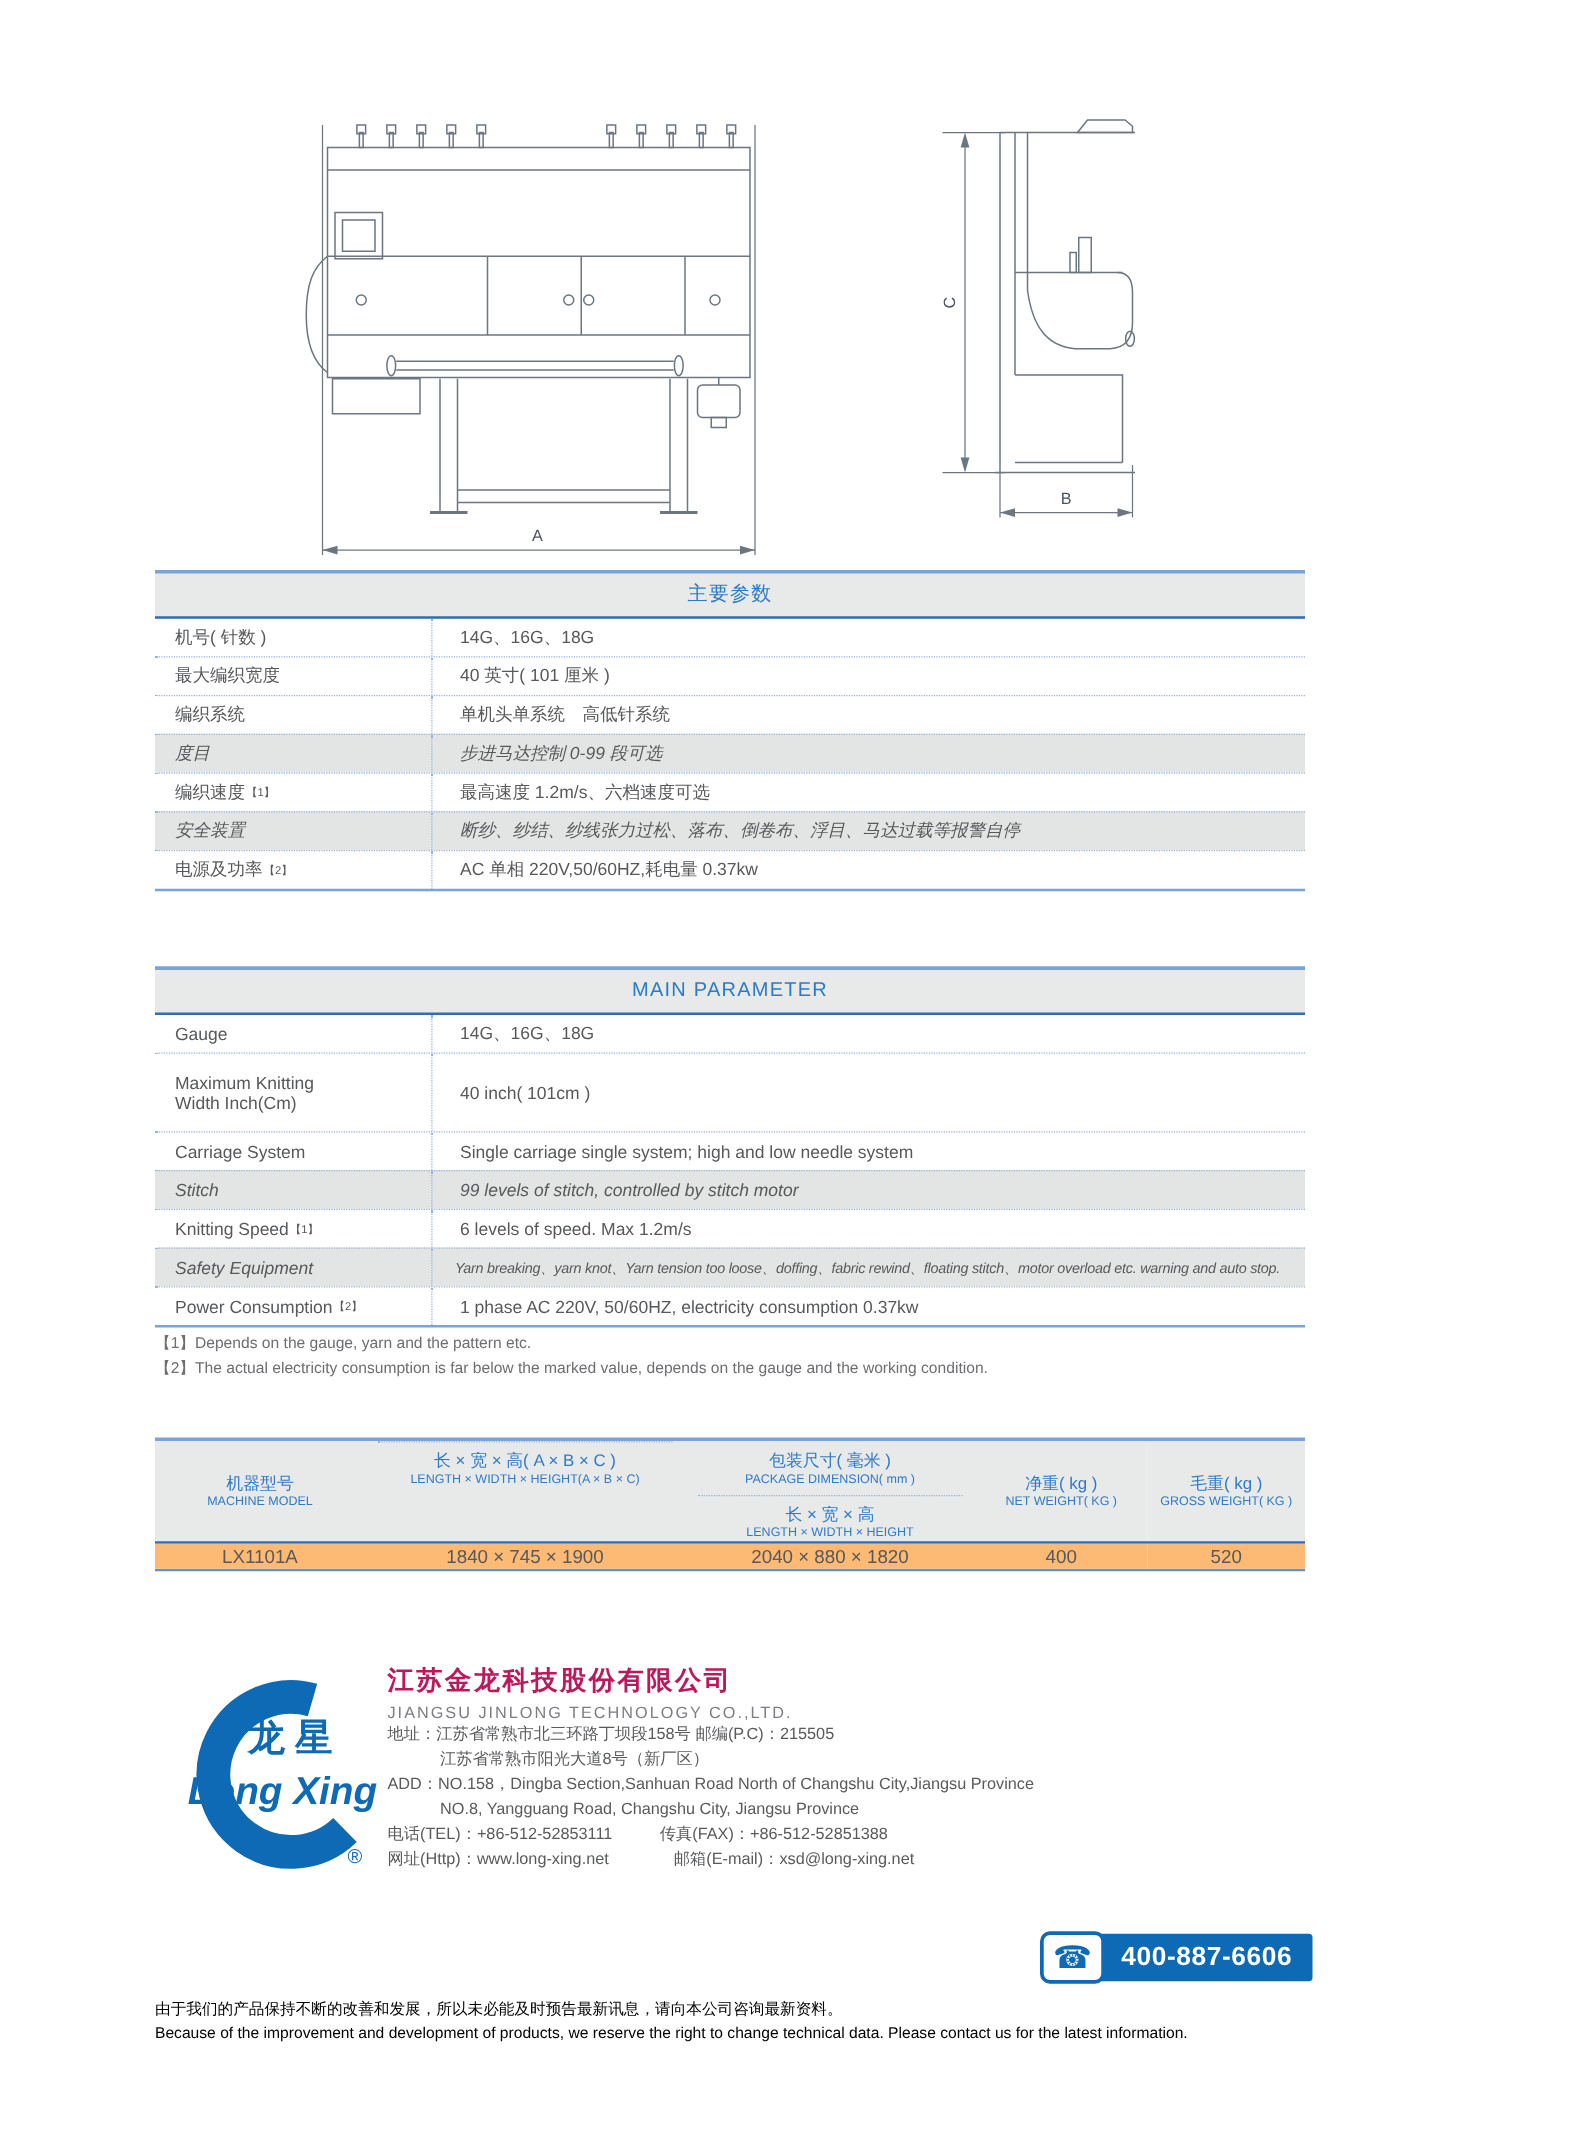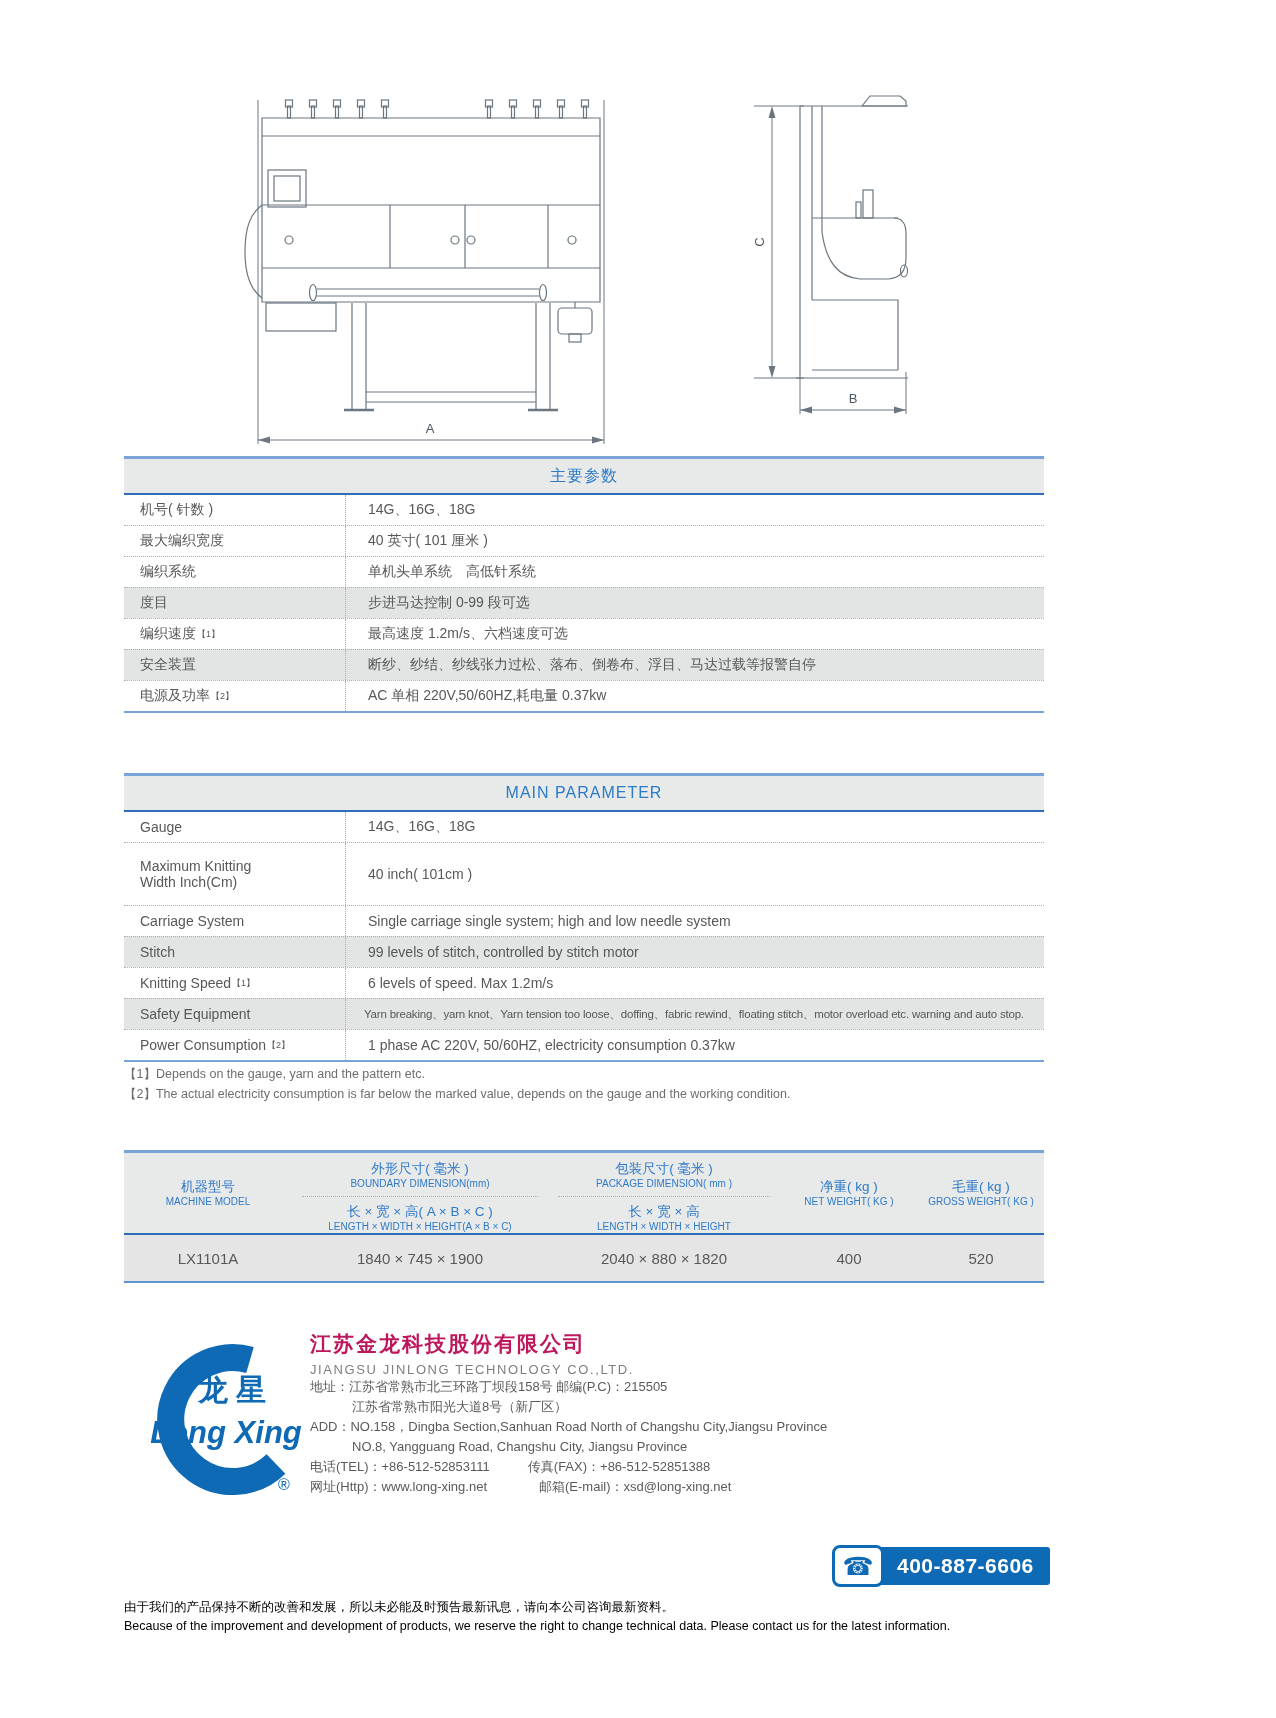--- a/index.html
+++ b/index.html
@@ -9,21 +9,21 @@
   
   .drawings{position:absolute;left:0;top:0;}
   .drawings text{font-family:"Liberation Sans","DejaVu Sans",sans-serif;fill:#4c5560;font-size:13px;}
 
   
   .ptable{position:absolute;left:124px;width:920px;border-top:3px solid #7aa4d9;border-bottom:2px solid #7aa4d9;}
   .ptable .thead{height:34px;line-height:34px;text-align:center;background:#e8e9e9;
                  color:#2b7bc9;font-size:16px;letter-spacing:1px;border-bottom:2px solid #2f6db6;}
   .trow{display:flex;align-items:center;min-height:30px;}
   .trow + .trow{border-top:1px dotted #92b4dd;}
-  .trow.gray{background:#e3e4e4;}
+  .trow.gray{background:#e3e4e4;font-style:italic;}
   .trow.tall{min-height:62px;}
   .tlabel{width:222px;box-sizing:border-box;padding-left:16px;font-size:14px;color:#57585a;
           border-right:1px dotted #92b4dd;align-self:stretch;display:flex;align-items:center;}
   .tvalue{flex:1;padding-left:22px;font-size:14px;color:#57585a;}
   .tvalue.tight{font-size:11.5px;letter-spacing:-0.2px;padding-left:18px;}
   sup.fn{font-size:9px;color:#57585a;margin-left:1px;}
 
   .notes{position:absolute;left:124px;font-size:12.5px;color:#6d6e71;line-height:20px;}
 
   
@@ -31,22 +31,22 @@
         border-top:3px solid #7aa4d9;border-bottom:2px solid #5d94cf;}
   .dims .dgrid{display:grid;grid-template-columns:168px 256px 232px 138px 126px;}
   .dims .hcell{background:#e8e9e9;color:#2f7ac8;text-align:center;height:80px;
                display:flex;flex-direction:column;justify-content:center;}
   .dims .hcell .zh{font-size:13.5px;line-height:17px;}
   .dims .hcell .en{font-size:10px;line-height:13px;}
   .dims .hcell.split{justify-content:flex-start;}
   .dims .hcell.split .top{padding-top:7px;padding-bottom:6px;}
   .dims .hcell.split .sub{border-top:1px dotted #92b4dd;margin:0 10px;padding-top:6px;}
   .dims .hline{grid-column:1 / span 5;height:0;border-top:2px solid #2f6db6;}
-  .dims .dcell{height:46px;display:flex;align-items:center;justify-content:center;
-               font-size:15px;color:#58595b;background:#e5e5e5;}
+  .dims .dcell{height:20px;display:flex;align-items:center;justify-content:center;
+               font-size:15px;color:#58595b;background:#fdba74;}
 
   
   .company{position:absolute;left:0;top:1330px;width:1276px;height:260px;}
   .logo{position:absolute;left:118px;top:8px;}
   .cinfo{position:absolute;left:310px;top:0;width:600px;}
   .cname-zh{font-size:21px;font-weight:bold;color:#be185d;letter-spacing:2px;}
   .cname-en{font-size:13px;color:#7c7e82;letter-spacing:1.6px;margin-top:4px;}
   .cline{font-size:13px;color:#595a5c;line-height:20px;}
   .cblock{margin-top:0;}
   .cindent{padding-left:42px;}
@@ -281,24 +281,20 @@
     <div>【2】The actual electricity consumption is far below the marked value, depends on the gauge and the working condition.</div>
   </div>
 
   <section class="dims">
     <div class="dgrid">
       <div class="hcell">
         <div class="zh">机器型号</div>
         <div class="en">MACHINE MODEL</div>
       </div>
       <div class="hcell split">
-        <div class="top">
-          <div class="zh">外形尺寸( 毫米 )</div>
-          <div class="en">BOUNDARY DIMENSION(mm)</div>
-        </div>
         <div class="sub">
           <div class="zh">长 × 宽 × 高( A × B × C )</div>
           <div class="en">LENGTH × WIDTH × HEIGHT(A × B × C)</div>
         </div>
       </div>
       <div class="hcell split">
         <div class="top">
           <div class="zh">包装尺寸( 毫米 )</div>
           <div class="en">PACKAGE DIMENSION( mm )</div>
         </div>

